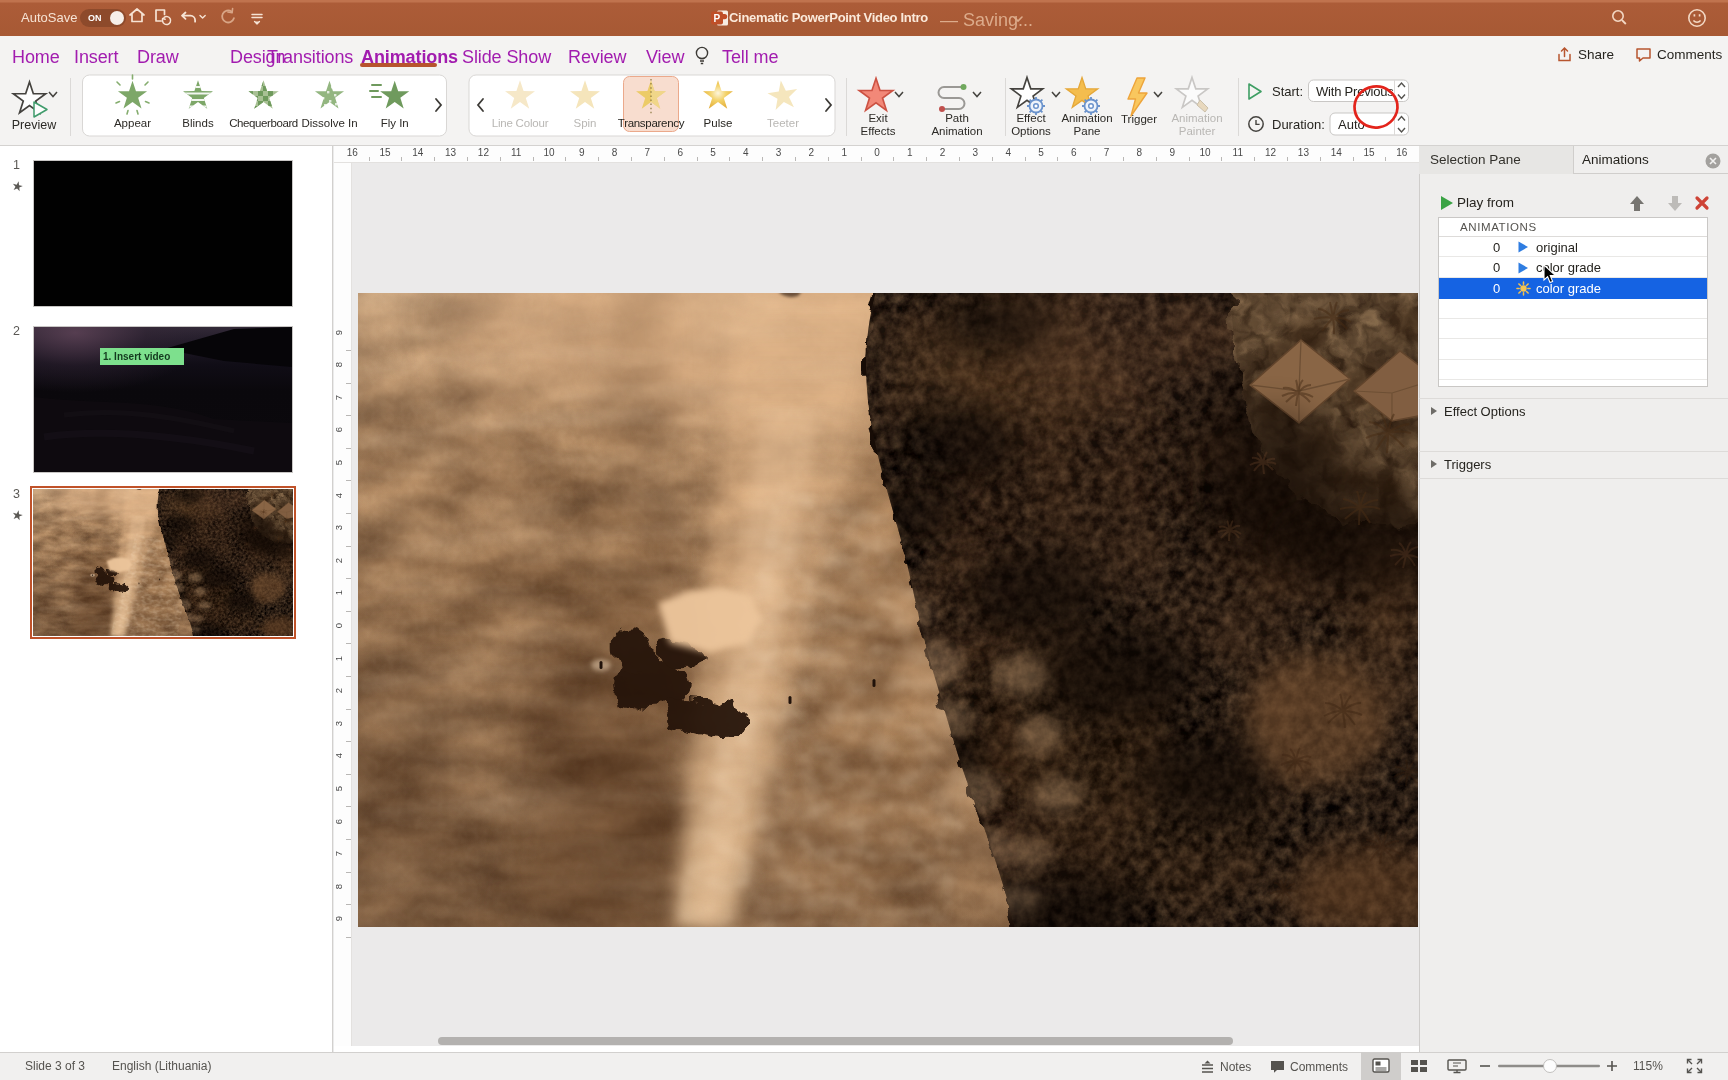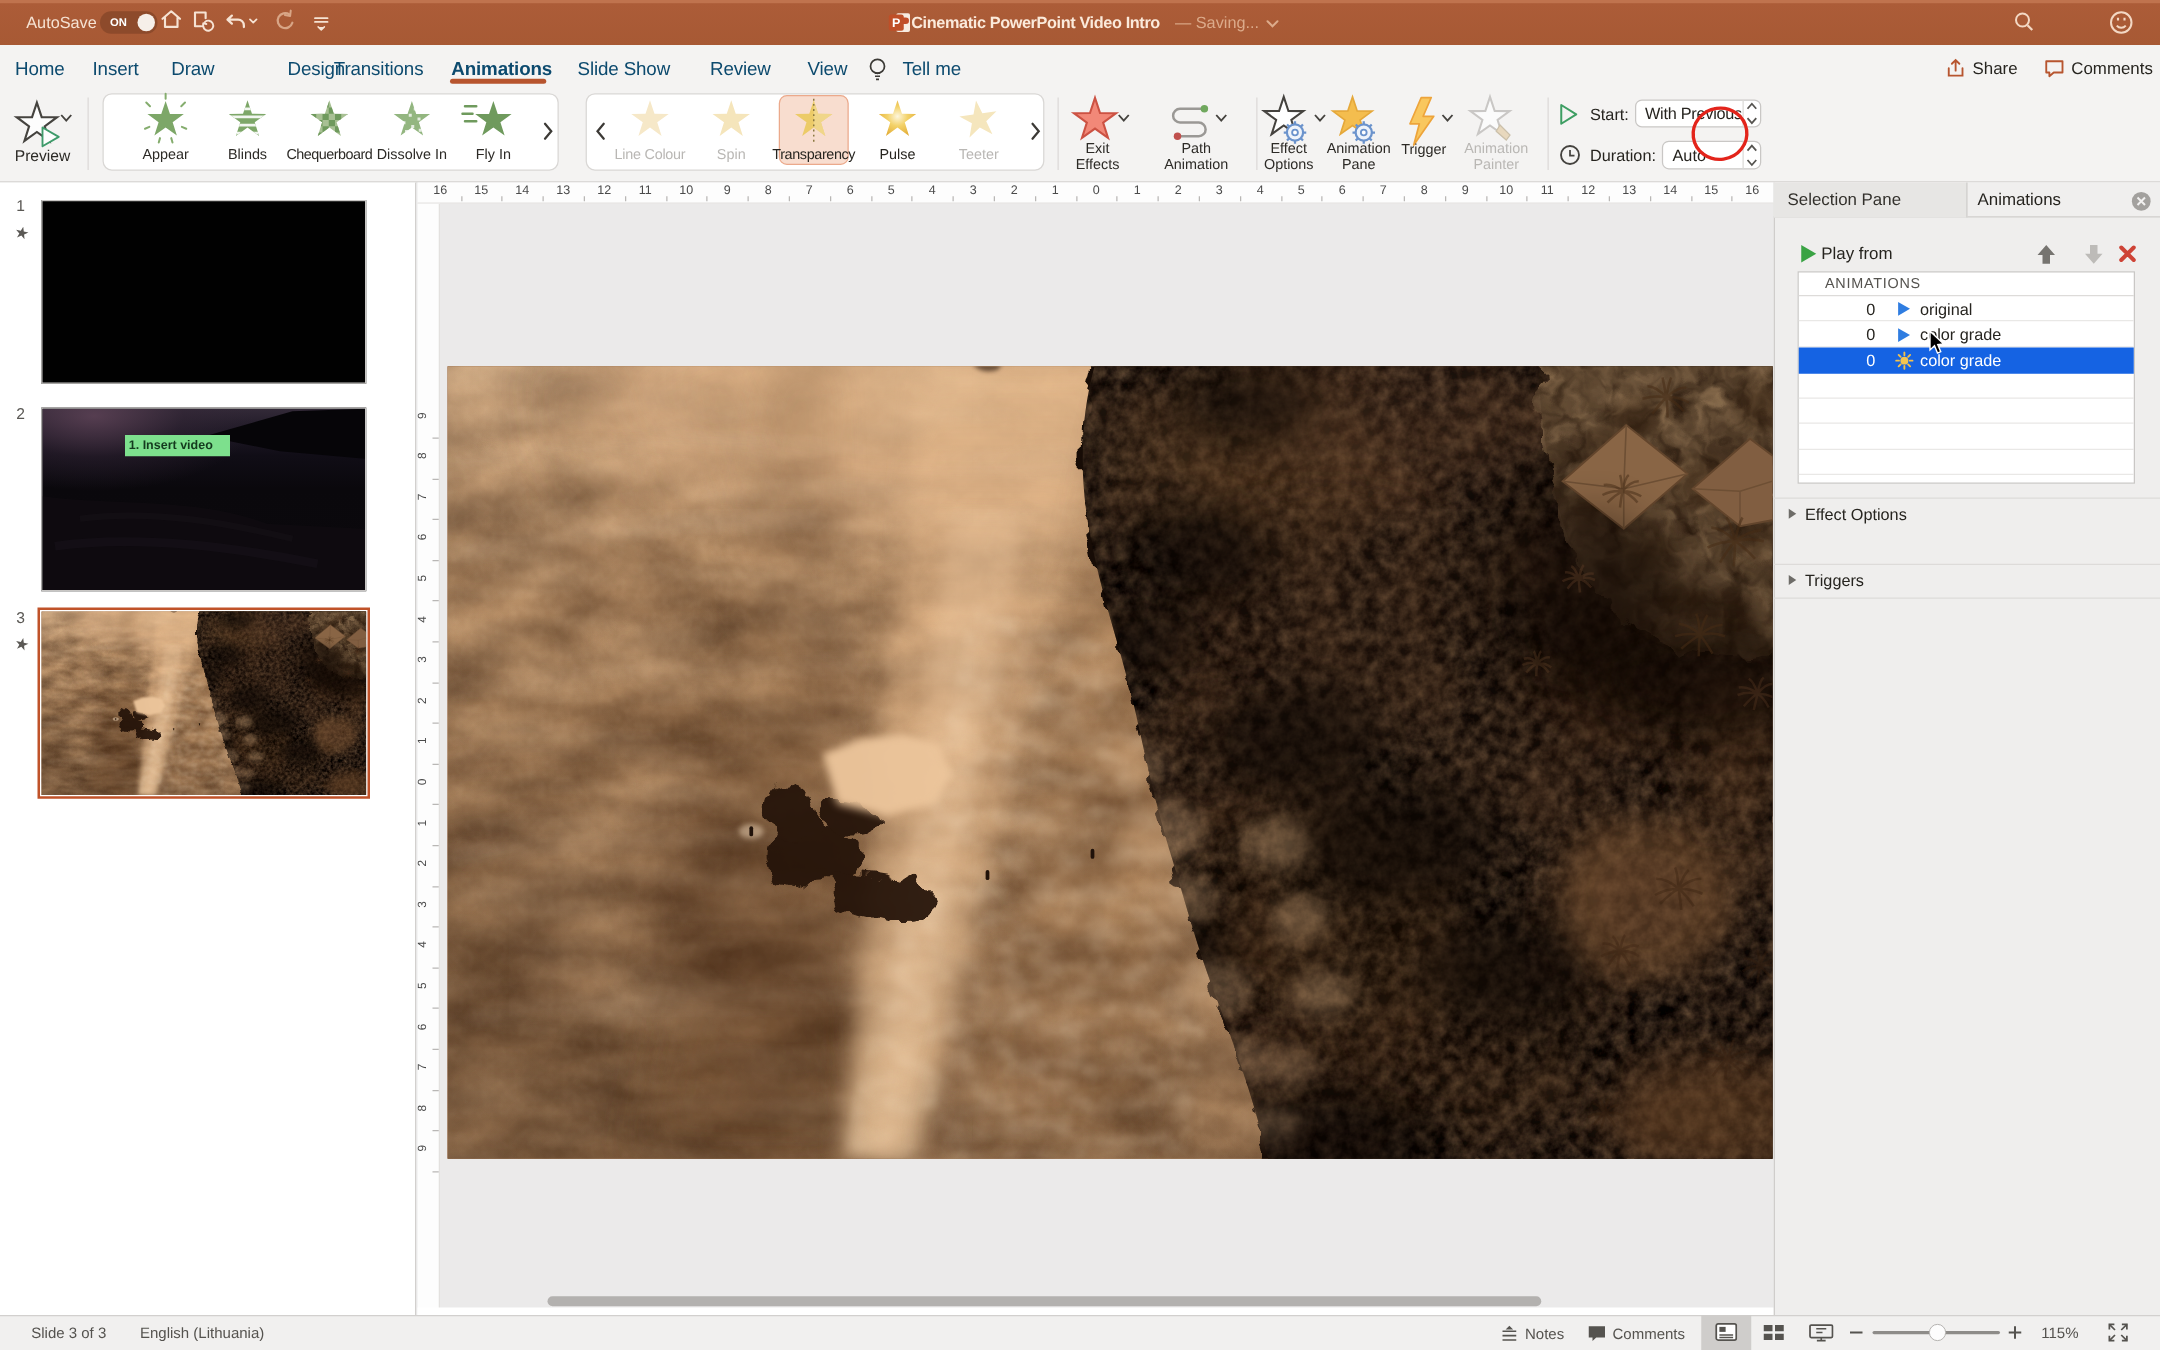--- a/index.html
+++ b/index.html
@@ -10,21 +10,21 @@
   
   #titlebar { left:0; top:0; width:1728px; height:36px;
     background:linear-gradient(#c0734e 0, #c0734e 2px, #ac5c38 3px, #a75934 100%); }
   #autosave { left:21px; top:10px; color:#f6e3d4; font-size:13px; }
   #aspill { left:80px; top:9px; width:46px; height:18px; border-radius:9px; background:#8d4a2b; }
   #aspill .on { position:absolute; left:8px; top:4px; font-size:9px; font-weight:bold; color:#fff; }
   #aspill .knob { position:absolute; right:2px; top:2px; width:14px; height:14px; border-radius:50%; background:#f6efe9; }
 
   
   #tabs { left:0; top:36px; width:1728px; height:36px; background:#f4f3f2; }
-  .tab { position:absolute; top:47px; font-size:15px; color:#0c4a6e; letter-spacing:-0.1px; }
+  .tab { position:absolute; top:47px; font-size:18px; color:#a21caf; letter-spacing:-0.1px; }
   .tab.sel { font-weight:bold; }
   #tabline { left:360px; top:63px; width:77px; height:3.5px; background:#b7542e; border-radius:2px; }
 
   
   #ribbon { left:0; top:72px; width:1728px; height:74px; background:#f4f3f2; border-bottom:1px solid #d4d2d0; }
 
   
   #leftpanel { left:0; top:146px; width:333px; height:906px; background:#fff; border-right:1px solid #d2d0ce; }
   .slnum { position:absolute; font-size:12.5px; color:#5a5854; }
   .slstar { position:absolute; width:13px; height:13px; }
@@ -86,21 +86,21 @@
 </div>
 <div class="abs" id="tb-title" style="left:0;top:0;width:1728px;height:36px;">
 
   <svg width="20" height="20" viewBox="0 0 20 20" style="position:absolute;left:710px;top:8px;">
     <rect x="7" y="2.5" width="11" height="15" rx="1.5" fill="#f7ece2"></rect>
     <path d="M12 6 h2.6 a2.6 2.6 0 0 1 0 5.2 H12 Z" fill="#c24d28"></path>
     <rect x="1" y="3.5" width="12" height="13" rx="2" fill="#bf4f28"></rect>
     <text x="3.6" y="13.7" font-size="10" font-weight="bold" fill="#fff" font-family="Liberation Sans, sans-serif">P</text>
   </svg>
   <span style="position:absolute;left:729px;top:10px;font-size:13px;color:#fbeadb;font-weight:bold;letter-spacing:-0.3px;">Cinematic PowerPoint Video Intro</span>
-  <span style="position:absolute;left:940px;top:10px;font-size:13px;color:#dcab8b;">— Saving...</span>
+  <span style="position:absolute;left:940px;top:10px;font-size:18px;color:#dcab8b;">— Saving...</span>
   <svg width="12" height="8" viewBox="0 0 12 8" style="position:absolute;left:1012px;top:15px;">
       <path d="M2 2 l4 4 4-4" stroke="#dcab8b" stroke-width="1.6" fill="none" stroke-linecap="round"></path>
     </svg>
 
   <svg width="120" height="36" viewBox="0 0 120 36" style="position:absolute;left:1600px;top:0;">
     <g stroke="#f3d8c4" stroke-width="1.6" fill="none">
       <circle cx="18" cy="16" r="5.2"></circle>
         <path d="M22 20.2 l3.8 3.8" stroke-width="1.9"></path>
       <circle cx="97" cy="18" r="8.2"></circle>
       <path d="M93.4 20.5 a4.6 4.6 0 0 0 7.2 0" stroke-width="1.5"></path>

